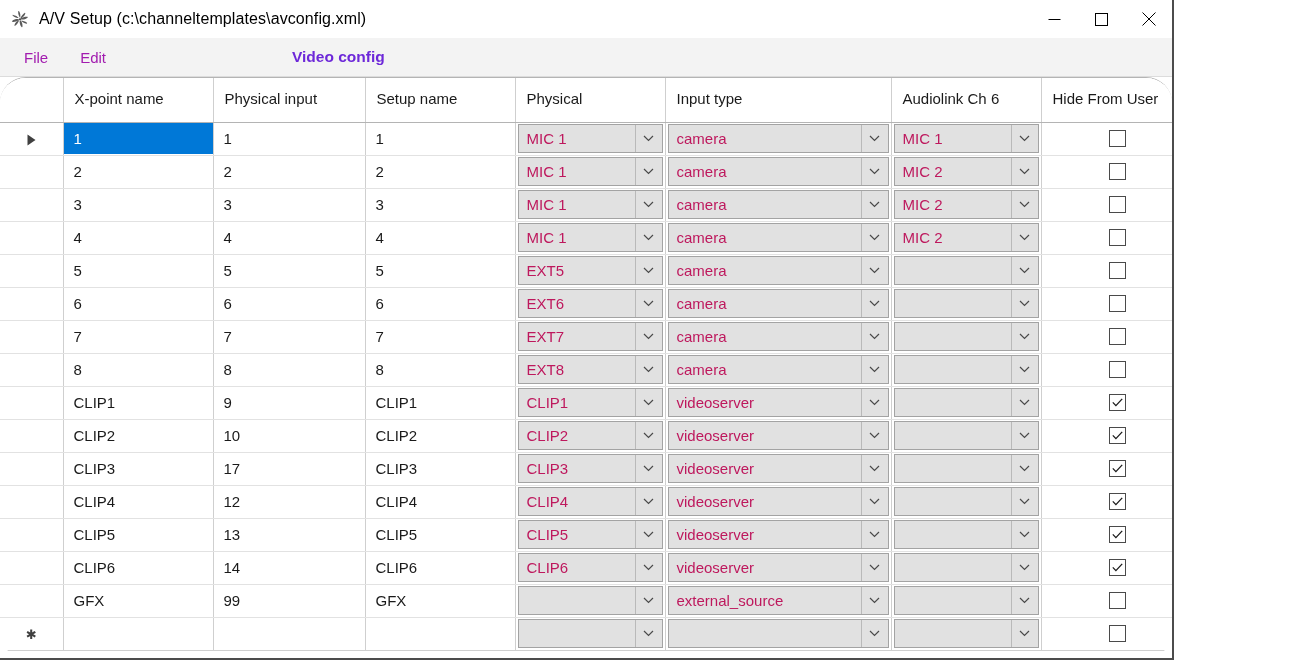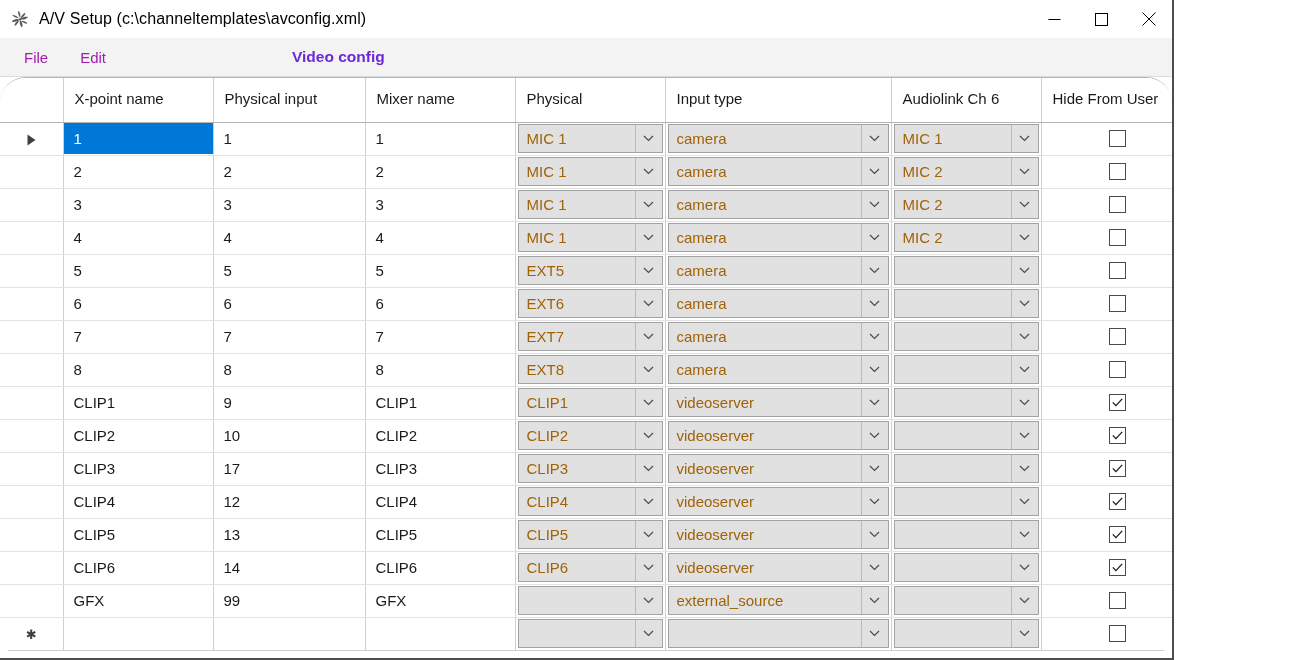--- a/index.html
+++ b/index.html
@@ -193,21 +193,21 @@
     margin: 1px 2px 2px 2px;
     background: #e1e1e1;
     border: 1px solid #a3a3a3;
     box-sizing: border-box;
   }
   .combo .combo-text {
     flex: 1 1 auto;
     line-height: 27px;
     padding-left: 8px;
     font-size: 15px;
-    color: #a16207;
+    color: #be185d;
     overflow: hidden;
     white-space: nowrap;
   }
   .combo .combo-arrow {
     flex: 0 0 26px;
     width: 26px;
     border-left: 1px solid #b9b9b9;
     display: flex;
     align-items: center;
     justify-content: center;
@@ -293,21 +293,21 @@
           <col class="c-itype">
           <col class="c-alink2">
           <col class="c-hide">
           <col class="c-vsr">
       </colgroup>
       <thead>
         <tr>
           <th class="hdr-rowhdr"></th>
           <th>X-point name</th>
           <th>Physical input</th>
-          <th>Mixer name</th>
+          <th>Setup name</th>
           <th>Physical</th>
           <th>Input type</th>
           <th>Audiolink Ch 6</th>
           <th>Hide From User</th>
           <th>Virtual set recall</th>
         </tr>
       </thead>
       <tbody id="grid-body">
           <tr>
             <td class="rowhdr"><span class="row-marker marker-arrow"><svg width="9" height="12" viewBox="0 0 9 12">

